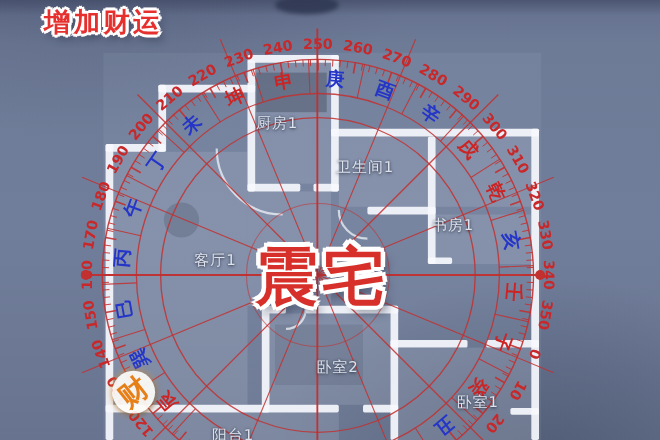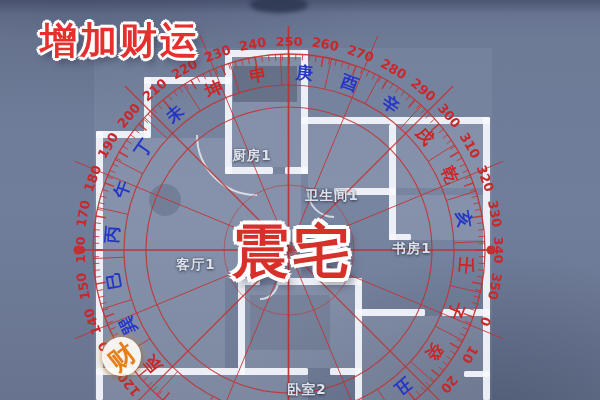--- a/index.html
+++ b/index.html
@@ -11,30 +11,28 @@
       radial-gradient(500px 260px at 12% -10%, rgba(52,60,86,.30), rgba(52,60,86,0) 62%),
       linear-gradient(180deg,#636f8d 0%,#6e7b97 10%,#717e9b 52%,#68748f 100%);
   }
   #topstrip{position:absolute;left:0;top:0;width:600px;height:14px;
     background:linear-gradient(180deg,rgba(58,66,92,.55),rgba(58,66,92,0));pointer-events:none;}
   #topblob{position:absolute;left:250px;top:-4px;width:58px;height:17px;border-radius:50%;
     background:rgba(46,54,80,.85);filter:blur(2px);}
   svg{position:absolute;left:0;top:0;}
   .room-label{
     position:absolute;transform:translate(-50%,-50%);
-    color:#dde2ec;font-size:13.5px;font-weight:700;letter-spacing:1px;white-space:nowrap;
+    color:#dde2ec;font-size:13.5px;font-weight:400;letter-spacing:1px;white-space:nowrap;
     text-shadow:0 1px 3px rgba(22,28,46,.65), 0 0 2px rgba(22,28,46,.4);
-    margin-top:44px;
   }
   #title{
     position:absolute;left:40px;top:4px;
-    font-size:37px;font-weight:900;letter-spacing:3px;color:#e5302e;white-space:nowrap;
+    font-size:24px;font-weight:900;letter-spacing:3px;color:#e5302e;white-space:nowrap;
     text-shadow:-2px -2px 0 #fff,2px -2px 0 #fff,-2px 2px 0 #fff,2px 2px 0 #fff,
       0 -3px 0 #fff,0 3px 0 #fff,-3px 0 0 #fff,3px 0 0 #fff,4px 6px 7px rgba(25,30,50,.5);
-    margin-top:12px;
   }
   #center-label{
     position:absolute;left:293px;top:252px;transform:translate(-50%,-50%);
     font-size:57px;font-weight:900;letter-spacing:4px;color:#d7302a;white-space:nowrap;
     text-shadow:-3px -3px 0 #fff,3px -3px 0 #fff,-3px 3px 0 #fff,3px 3px 0 #fff,
       0 -4px 0 #fff,0 4px 0 #fff,-4px 0 0 #fff,4px 0 0 #fff,5px 7px 8px rgba(25,30,50,.5);
   }
   #wealth-badge{
     position:absolute;left:102px;top:337px;width:39px;height:39px;border-radius:50%;
     background:rgba(253,252,248,.93);box-shadow:0 0 7px rgba(235,150,40,.75), 1px 2px 4px rgba(30,35,55,.4);
@@ -356,22 +354,22 @@
       <text x="464.295780036173" y="219.0906243752864" fill="#2535c8" font-size="17" font-weight="bold" text-anchor="middle" dominant-baseline="central" transform="rotate(80 464.295780036173 219.0906243752864)" font-family="DejaVu Sans, Liberation Sans, sans-serif">亥</text>
       <text x="466.32265626033075" y="265.51372220908314" fill="#cc2424" font-size="17" font-weight="bold" text-anchor="middle" dominant-baseline="central" transform="rotate(95 466.32265626033075 265.51372220908314)" font-family="DejaVu Sans, Liberation Sans, sans-serif">壬</text>
       <circle cx="78" cy="250" r="4.5" fill="#c23030"></circle>
       <circle cx="491" cy="250" r="4.5" fill="#c23030"></circle>
     </svg>
 
   <div id="room-labels">
       <div class="room-label" style="left: 252px; top: 112px;">厨房1</div>
       <div class="room-label" style="left: 332px; top: 152px;">卫生间1</div>
       <div class="room-label" style="left: 412px; top: 205px;">书房1</div>
-      <div class="room-label" style="left: 196px; top: 221px;">客厅1</div>
-      <div class="room-label" style="left: 307px; top: 346px;">卧室2</div>
+      <div class="room-label" style="left: 196px; top: 237px;">客厅1</div>
+      <div class="room-label" style="left: 307px; top: 334px;">卧室2</div>
       <div class="room-label" style="left: 421px; top: 366px; padding-left: 27px;">卧室1</div>
       <div class="room-label" style="left: 212px; top: 396px;">阳台1</div>
     </div>
 
   <div id="wealth-badge">
     <span>财</span>
   </div>
 
   <div id="center-label">震宅</div>
   <div id="title">增加财运</div>

